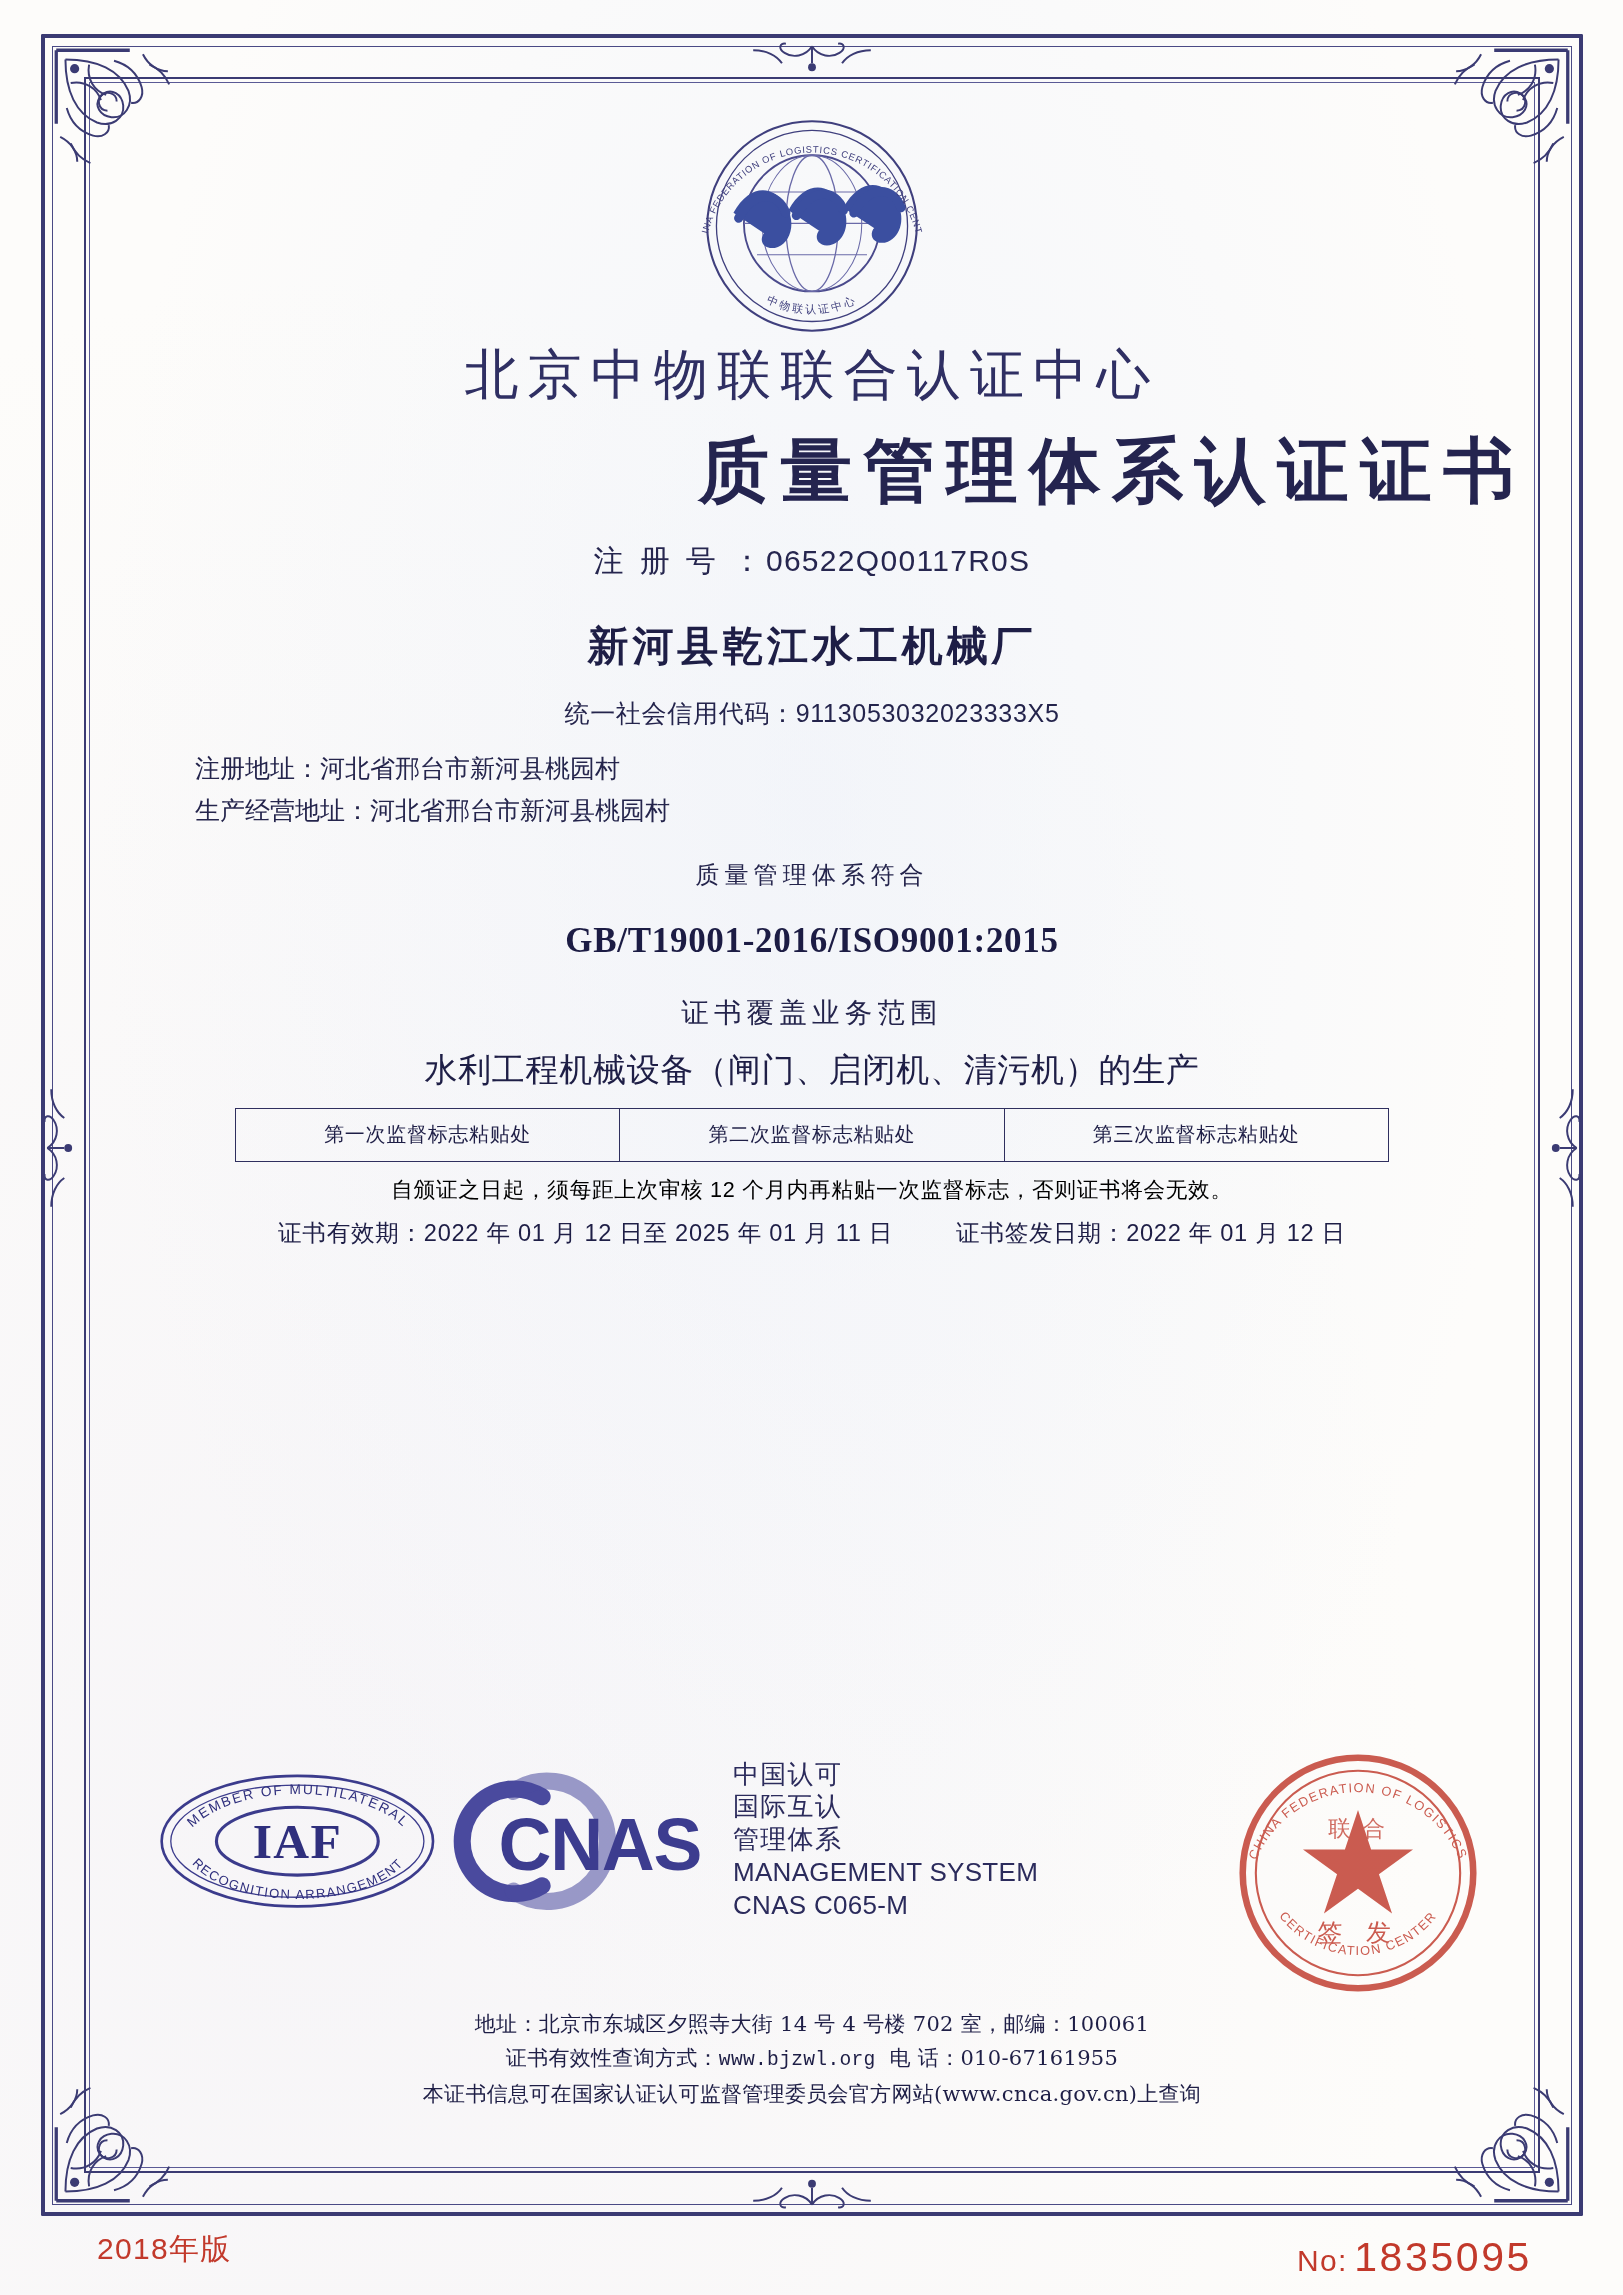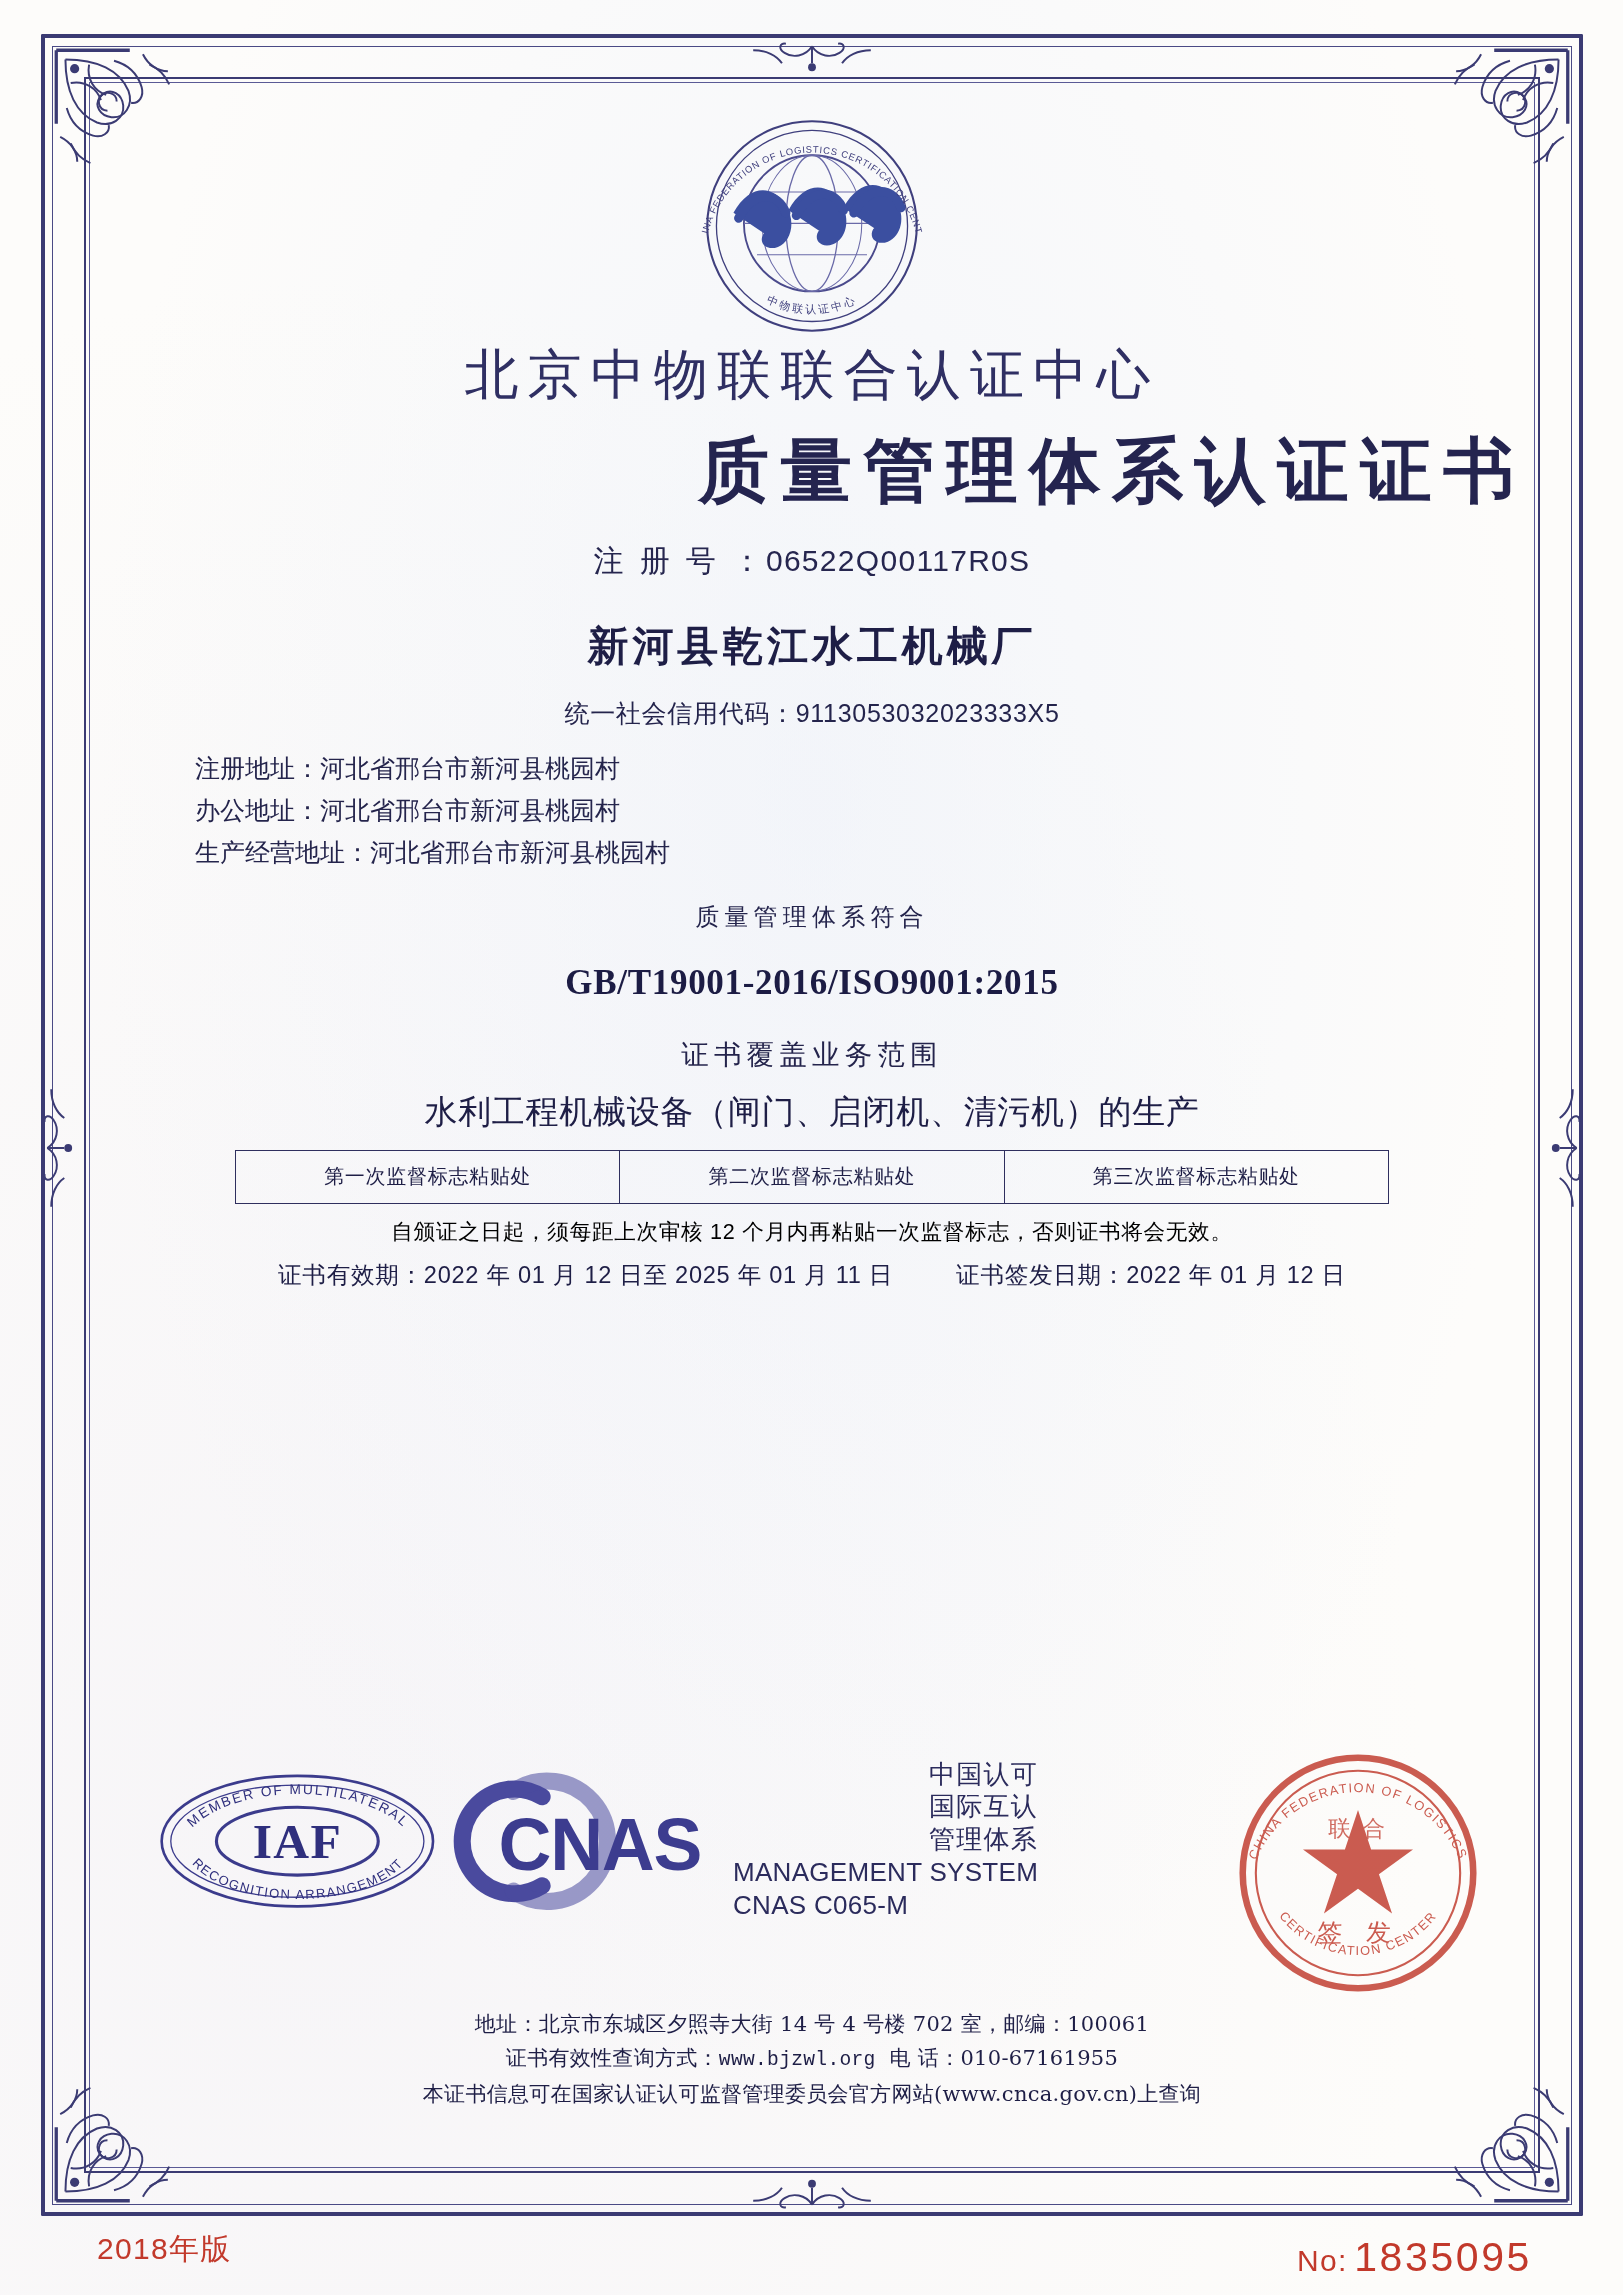--- a/index.html
+++ b/index.html
@@ -234,21 +234,21 @@
     left: 327px; top: 26px;
     width: 282px; height: 144px;
   }
   .cnas-text {
     position: absolute;
     left: 615px; top: 15.7px;
     text-align: left;
     color: #2b2b5c;
     line-height: 1.26;
   }
-  .cnas-text .cn { font-size: 26px; letter-spacing: 1.3px; text-align: right; }
+  .cnas-text .cn { font-size: 26px; letter-spacing: 1.3px; }
   .cnas-text .en { font-size: 26px; font-family: "Liberation Sans", sans-serif; letter-spacing: 0.3px; }
 
   .seal {
     position: absolute;
     right: 17px; top: 0px;
     width: 262px; height: 262px;
   }
 
   
   .footer {
@@ -460,23 +460,20 @@
 
     <div class="company">新河县乾江水工机械厂</div>
 
     <div class="credit-code">
       <span>统一社会信用代码：</span><span>9113053032023333X5</span>
     </div>
 
     <div class="addr-block">
       <div class="addr-row">
         <span>注册地址：</span><span>河北省邢台市新河县桃园村</span>
-      </div>
-      <div class="addr-row">
-        <span>办公地址：</span><span>河北省邢台市新河县桃园村</span>
       </div>
       <div class="addr-row">
         <span>生产经营地址：</span><span>河北省邢台市新河县桃园村</span>
       </div>
     </div>
 
     <div class="conform">质量管理体系符合</div>
 
     <div class="standard">GB/T19001-2016/ISO9001:2015</div>
 

